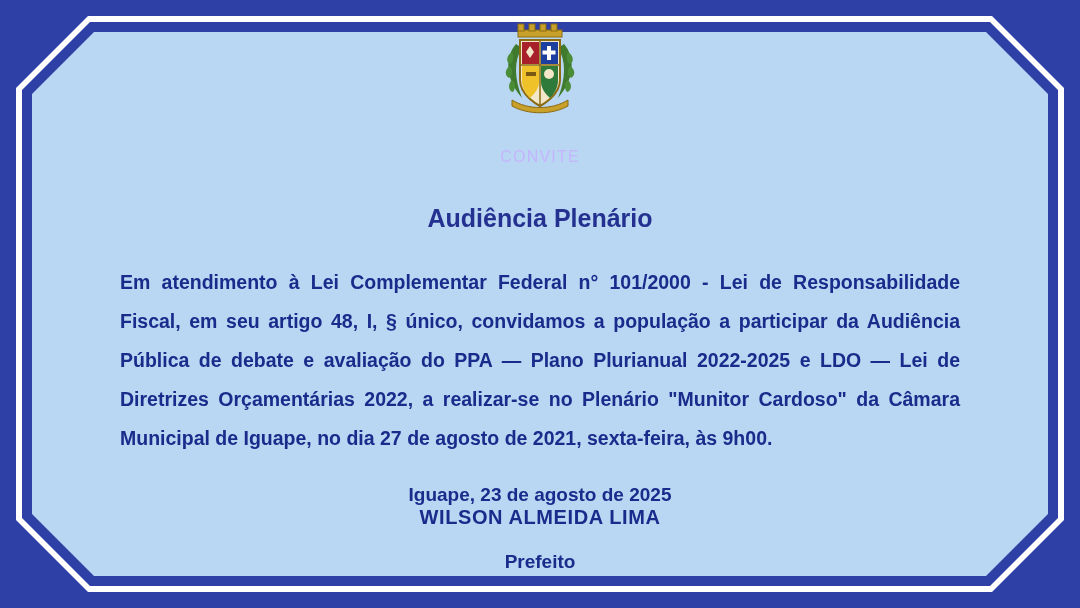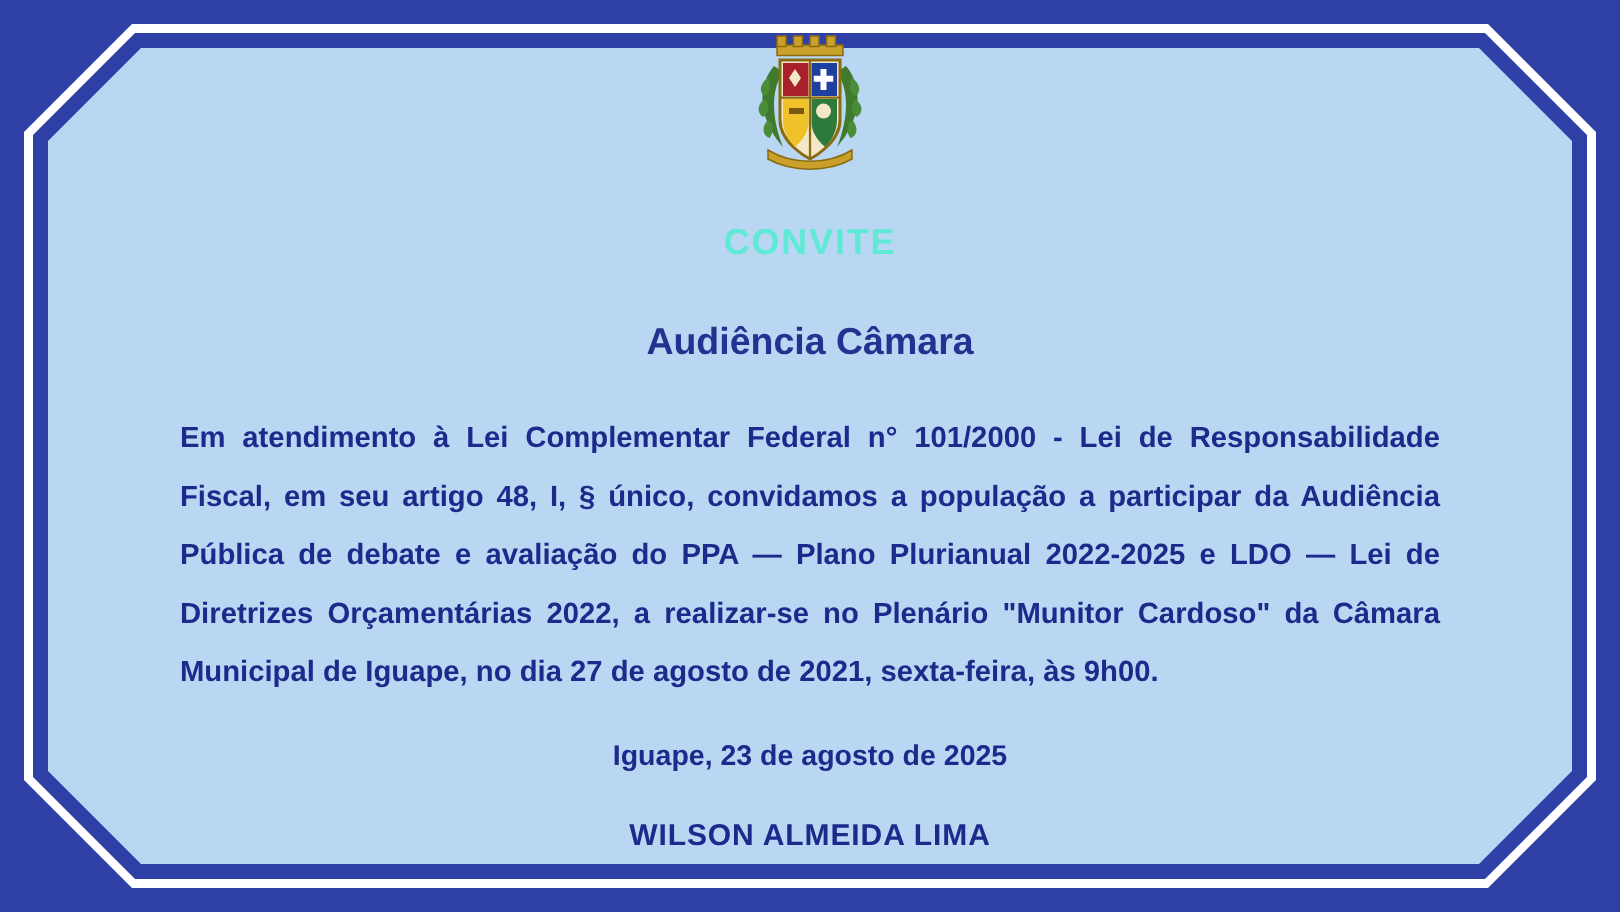--- a/index.html
+++ b/index.html
@@ -73,24 +73,24 @@
     justify-content: center;
     align-items: flex-start;
     height: 112px;
   }
 
   .crest {
     display: block;
   }
 
   .title {
-    font-size: 24px;
-    font-weight: bold;
+    font-size: 16px;
+    font-weight: normal;
     letter-spacing: 1.2px;
-    color: #5eead4;
+    color: #c4b5fd;
     margin-top: 18px;
   }
 
   .subtitle {
     font-size: 25px;
     font-weight: bold;
     color: #243191;
     margin-top: 38px;
   }
 
@@ -106,21 +106,20 @@
   }
 
   .place-date {
     margin-top: 26px;
     font-size: 19px;
     font-weight: bold;
     color: #1b2b8c;
   }
 
   .signer {
-    margin-top: 30px;
     font-size: 20px;
     font-weight: bold;
     letter-spacing: 0.6px;
     color: #1b2b8c;
   }
 
   .role {
     margin-top: 22px;
     font-size: 19px;
     font-weight: bold;
@@ -173,23 +172,24 @@
 
         <path d="M52 22 L52 88" stroke="#8a6b12" stroke-width="1.5"></path>
         <path d="M32 47 L72 47" stroke="#8a6b12" stroke-width="1.5"></path>
 
         <path d="M24 82 C40 92, 64 92, 80 82 L80 88 C64 97, 40 97, 24 88 Z" fill="#c8a02a" stroke="#8a6b12" stroke-width="1"></path>
       </svg>
     </div>
 
     <div class="title">CONVITE</div>
 
-    <div class="subtitle">Audiência Câmara</div>
+    <div class="subtitle">Audiência Plenário</div>
 
     <div class="body-text">Em atendimento à Lei Complementar Federal n° 101/2000 - Lei de Responsabilidade Fiscal, em seu artigo 48, I, § único, convidamos a população a participar da Audiência Pública de debate e avaliação do PPA — Plano Plurianual 2022-2025 e LDO — Lei de Diretrizes Orçamentárias 2022, a realizar-se no Plenário "Munitor Cardoso" da Câmara Municipal de Iguape, no dia 27 de agosto de 2021, sexta-feira, às 9h00.</div>
 
     <div class="place-date">Iguape, 23 de agosto de 2025</div>
 
     <div class="signer">WILSON ALMEIDA LIMA</div>
 
+    <div class="role">Prefeito</div>
 
   </div>
 </div>
 
 </body></html>

